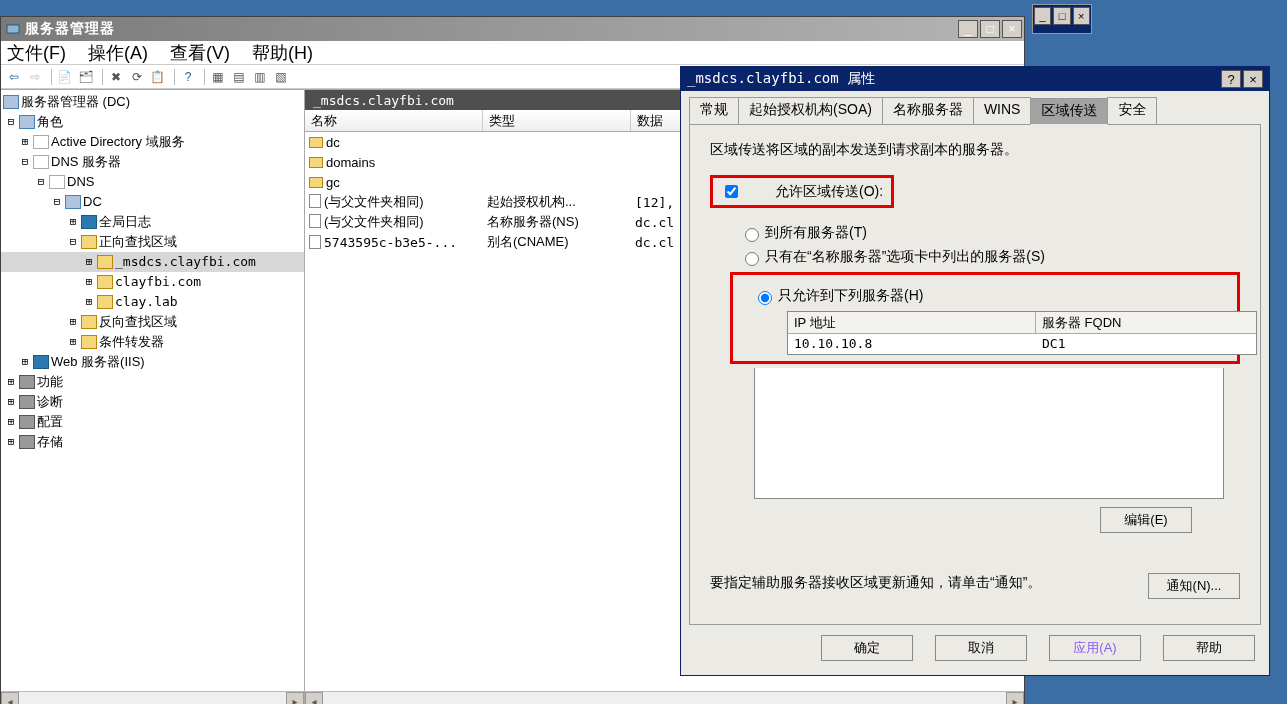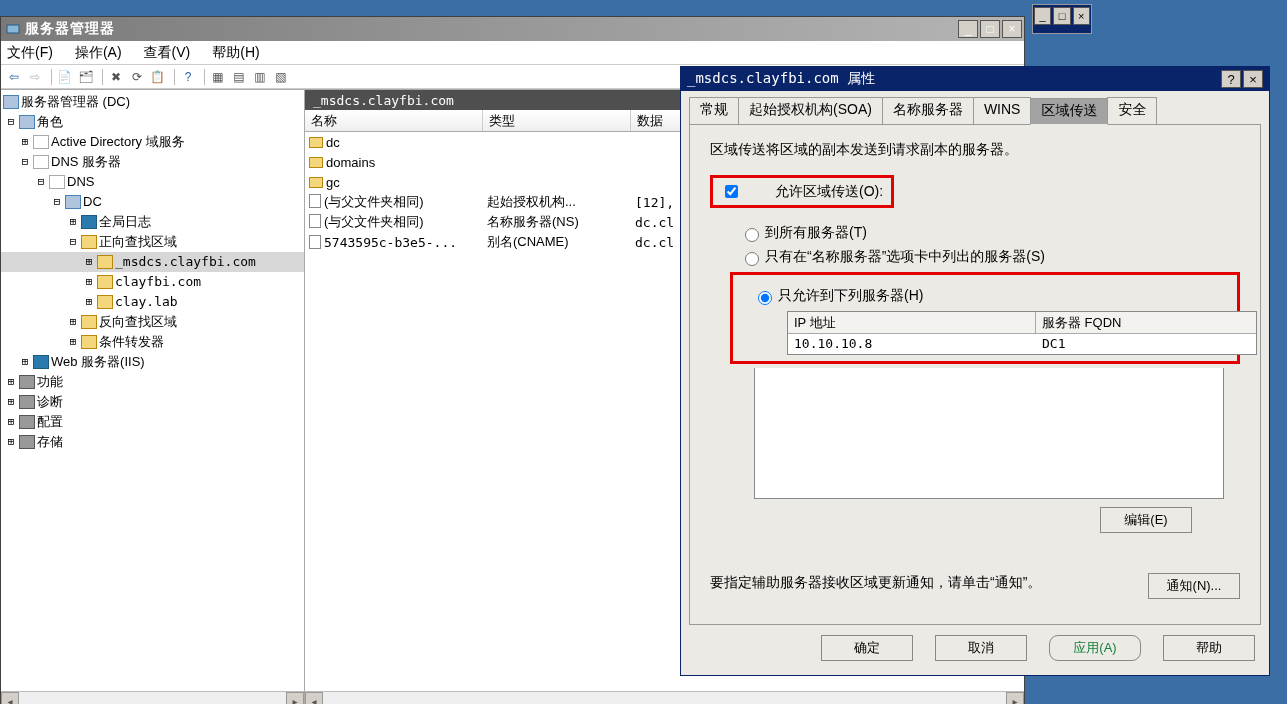--- a/index.html
+++ b/index.html
@@ -69,21 +69,21 @@
     display:flex; align-items:center; justify-content:center;
     font-family: Arial;
   }
 
   .menubar {
     height: 24px;
     background: #fff;
     display: flex; align-items:center;
     padding: 0 6px;
     border-bottom: 1px solid #ccc;
-    font-size: 14px;
+    font-size: 18px;
   }
   .menubar span { margin-right: 22px; }
 
   .toolbar {
     height: 24px;
     background: #fff;
     border-bottom: 1px solid #ccc;
     display: flex; align-items: center;
     padding: 0 4px;
   }
@@ -334,21 +334,21 @@
     min-width: 92px;
     height: 26px;
     border: 1px solid #888;
     background: #eceae5;
     padding: 0 10px;
     font-size: 13px;
     font-family: inherit;
     display:inline-flex; align-items:center; justify-content:center;
     margin-left: 10px;
   }
-  .win-btn:disabled { color:#15803d;border-radius:9px; }
+  .win-btn:disabled { color:#8b5cf6; }
 
   .notify-row {
     display:flex; align-items:flex-start;
     margin-top: 40px;
   }
   .notify-text { flex:1; padding-right:10px; line-height:1.4; }
 
   .dialog-buttons {
     display:flex;
     justify-content:flex-end;

